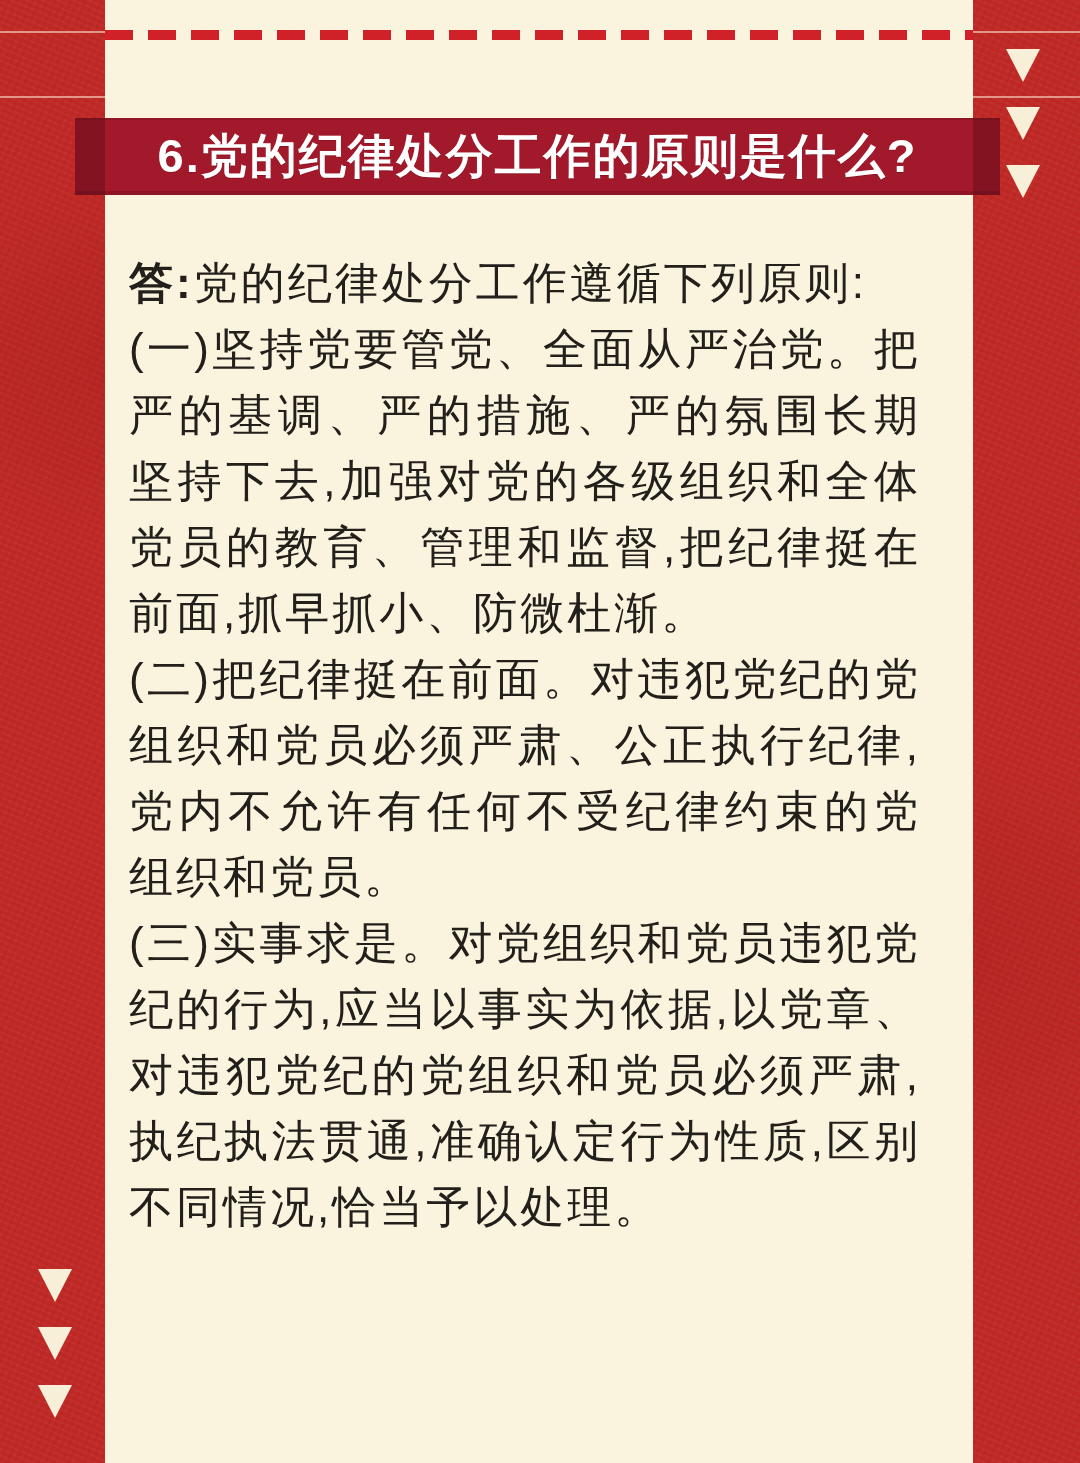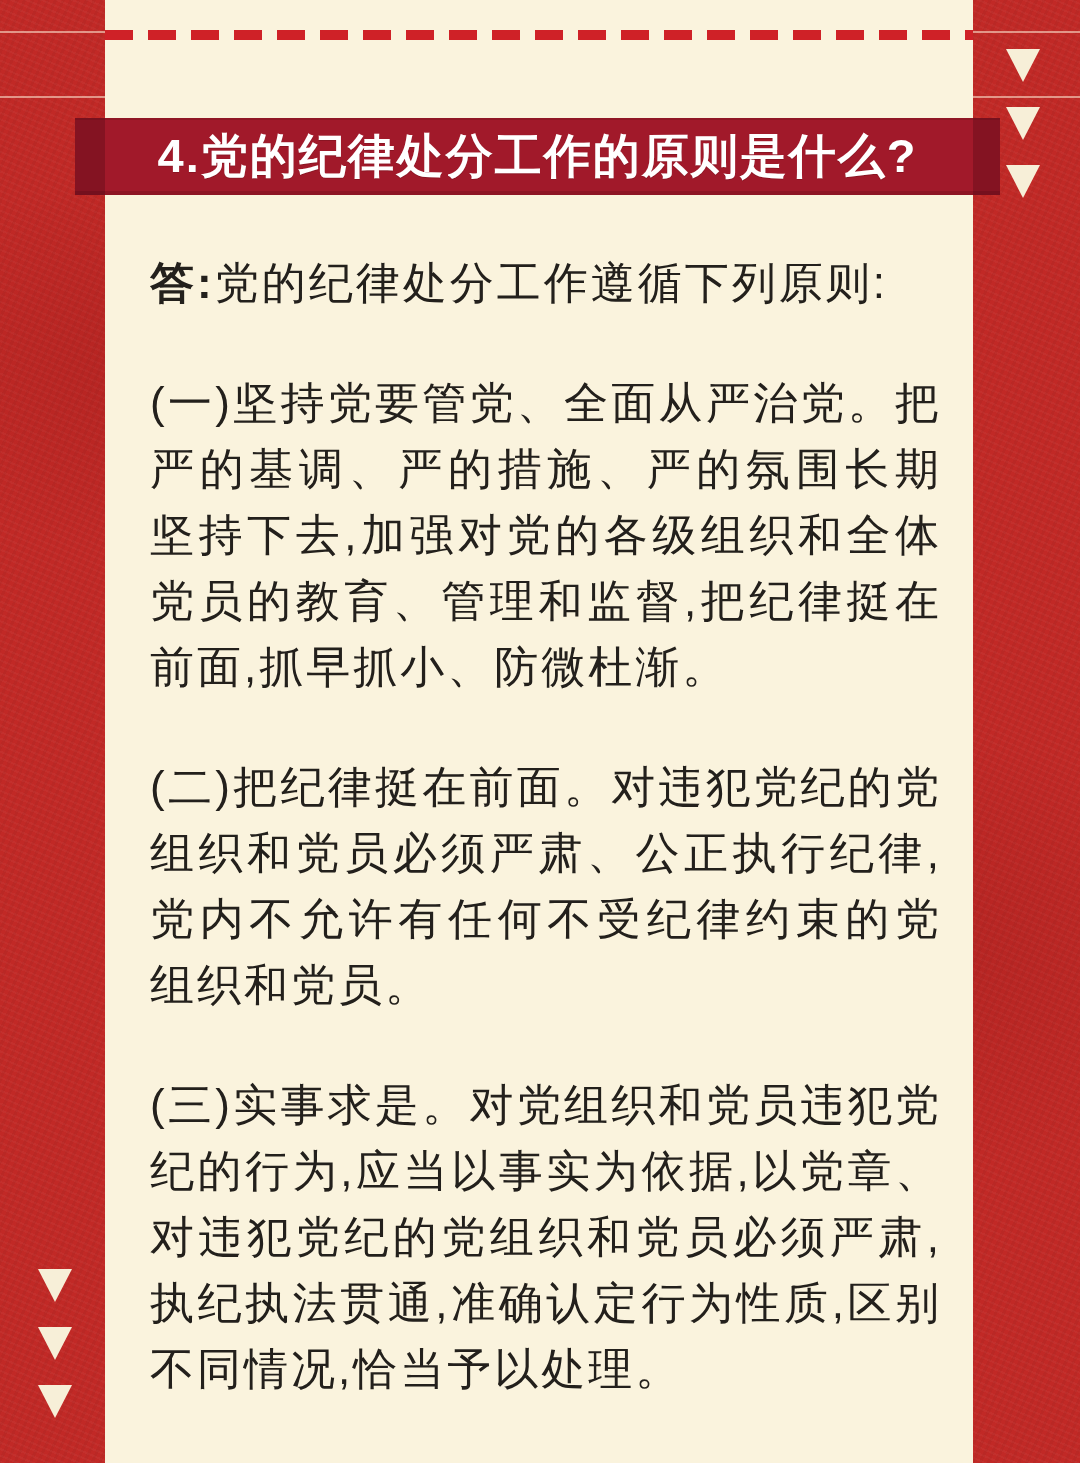--- a/index.html
+++ b/index.html
@@ -72,30 +72,30 @@
     font-size: 47px;
     font-weight: 700;
     letter-spacing: 2px;
     white-space: nowrap;
     text-shadow: 0 1px 0 rgba(0,0,0,0.15);
   }
 
   
   .content {
     position: absolute;
-    left: 150px; top: 250px;
+    left: 129px; top: 250px;
     width: 792px;
     color: #23201c;
     font-size: 44px;
     line-height: 66px;
     letter-spacing: 3px;
     text-align: justify;
   }
   .content p { margin: 0; }
-  .content p + p { margin-top: 54px; }
+  .content p + p { }
   .answer-label { font-weight: 700; }
 
   
   .tri {
     width: 0; height: 0;
     border-left: 17px solid transparent;
     border-right: 17px solid transparent;
     border-top: 33px solid #f7efd8;
   }
   .tri-col { position: absolute; display: flex; flex-direction: column; }
@@ -111,21 +111,21 @@
   <div class="card"></div>
 
   <div class="dashes"></div>
 
   <div class="thin-line l1"></div>
   <div class="thin-line l2"></div>
   <div class="thin-line r1"></div>
   <div class="thin-line r2"></div>
 
   <div class="banner">
-    <span class="banner-title">4.党的纪律处分工作的原则是什么?</span>
+    <span class="banner-title">6.党的纪律处分工作的原则是什么?</span>
   </div>
 
   <div class="tri-col right">
     <div class="tri"></div>
     <div class="tri"></div>
     <div class="tri"></div>
   </div>
 
   <div class="tri-col left">
     <div class="tri"></div>

